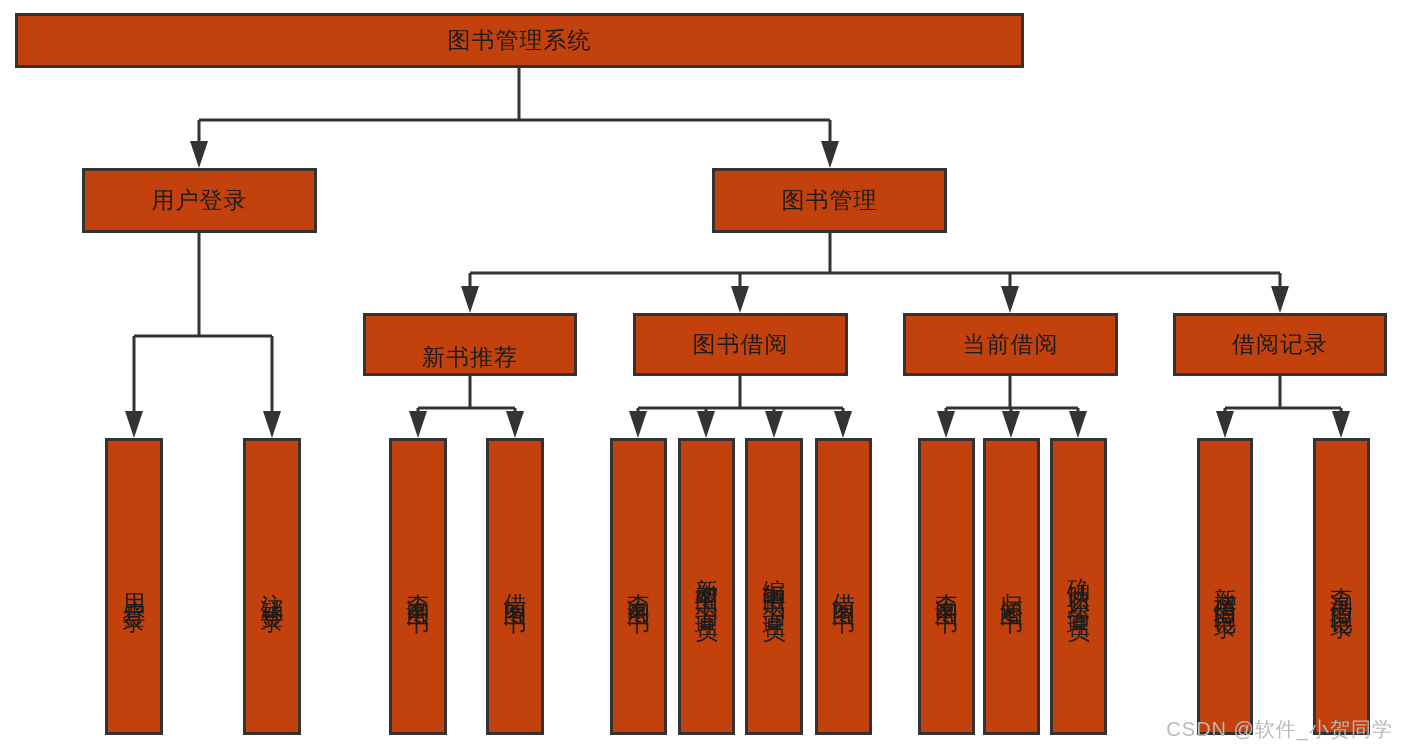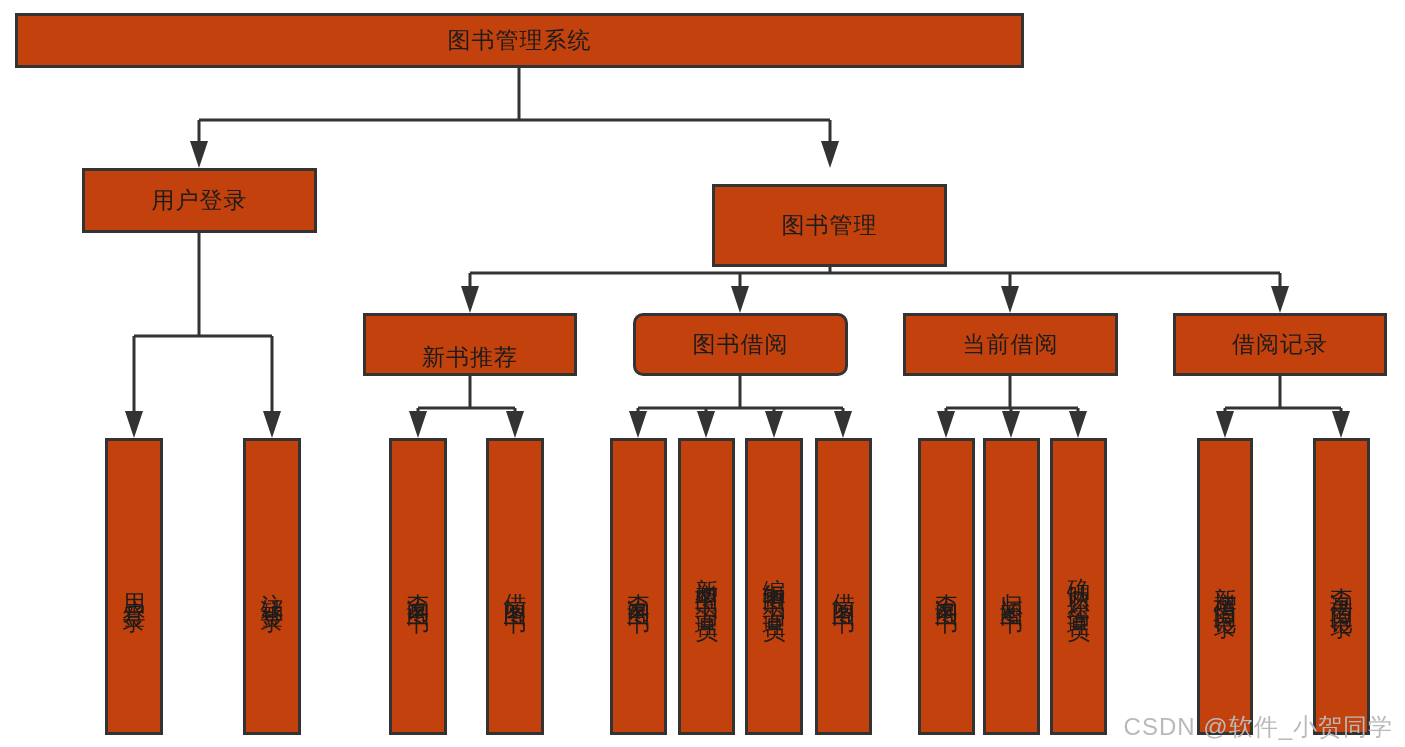--- a/index.html
+++ b/index.html
@@ -42,21 +42,21 @@
     text-orientation: mixed;
     font-size: 23px;
     letter-spacing: 6px;
     line-height: 1;
     white-space: nowrap;
   }
   .watermark {
     position: absolute;
     right: 12px;
     bottom: 4px;
-    font-size: 24px;
+    font-size: 20px;
     color: #b9b9b9;
     letter-spacing: 1px;
     z-index: 3;
     white-space: nowrap;
   }
 </style>
 </head>
 <body>
 
 <div class="stage">
@@ -94,28 +94,28 @@
     </g>
   </svg>
 
   <div class="node box-h" style="left:15px; top:13px; width:1009px; height:55px;">
     <span class="label">图书管理系统</span>
   </div>
 
   <div class="node box-h" style="left:82px; top:168px; width:235px; height:65px;">
     <span class="label">用户登录</span>
   </div>
-  <div class="node box-h" style="left:712px; top:184px; width:235px; height:83px;justify-content:center;">
+  <div class="node box-h" style="left:712px; top:168px; width:235px; height:65px;justify-content:center;">
     <span class="label">图书管理</span>
   </div>
 
   <div class="node box-h" style="left:363px; top:313px; width:214px; height:63px;align-items:flex-end;">
     <span class="label">新书推荐</span>
   </div>
-  <div class="node box-h" style="left:633px; top:313px; width:215px; height:63px;border-radius:10px;">
+  <div class="node box-h" style="left:633px; top:313px; width:215px; height:63px;">
     <span class="label">图书借阅</span>
   </div>
   <div class="node box-h" style="left:903px; top:313px; width:215px; height:63px;">
     <span class="label">当前借阅</span>
   </div>
   <div class="node box-h" style="left:1173px; top:313px; width:214px; height:63px;">
     <span class="label">借阅记录</span>
   </div>
 
   <div class="node box-v" style="left:105px; top:438px; width:58px; height:297px;">

